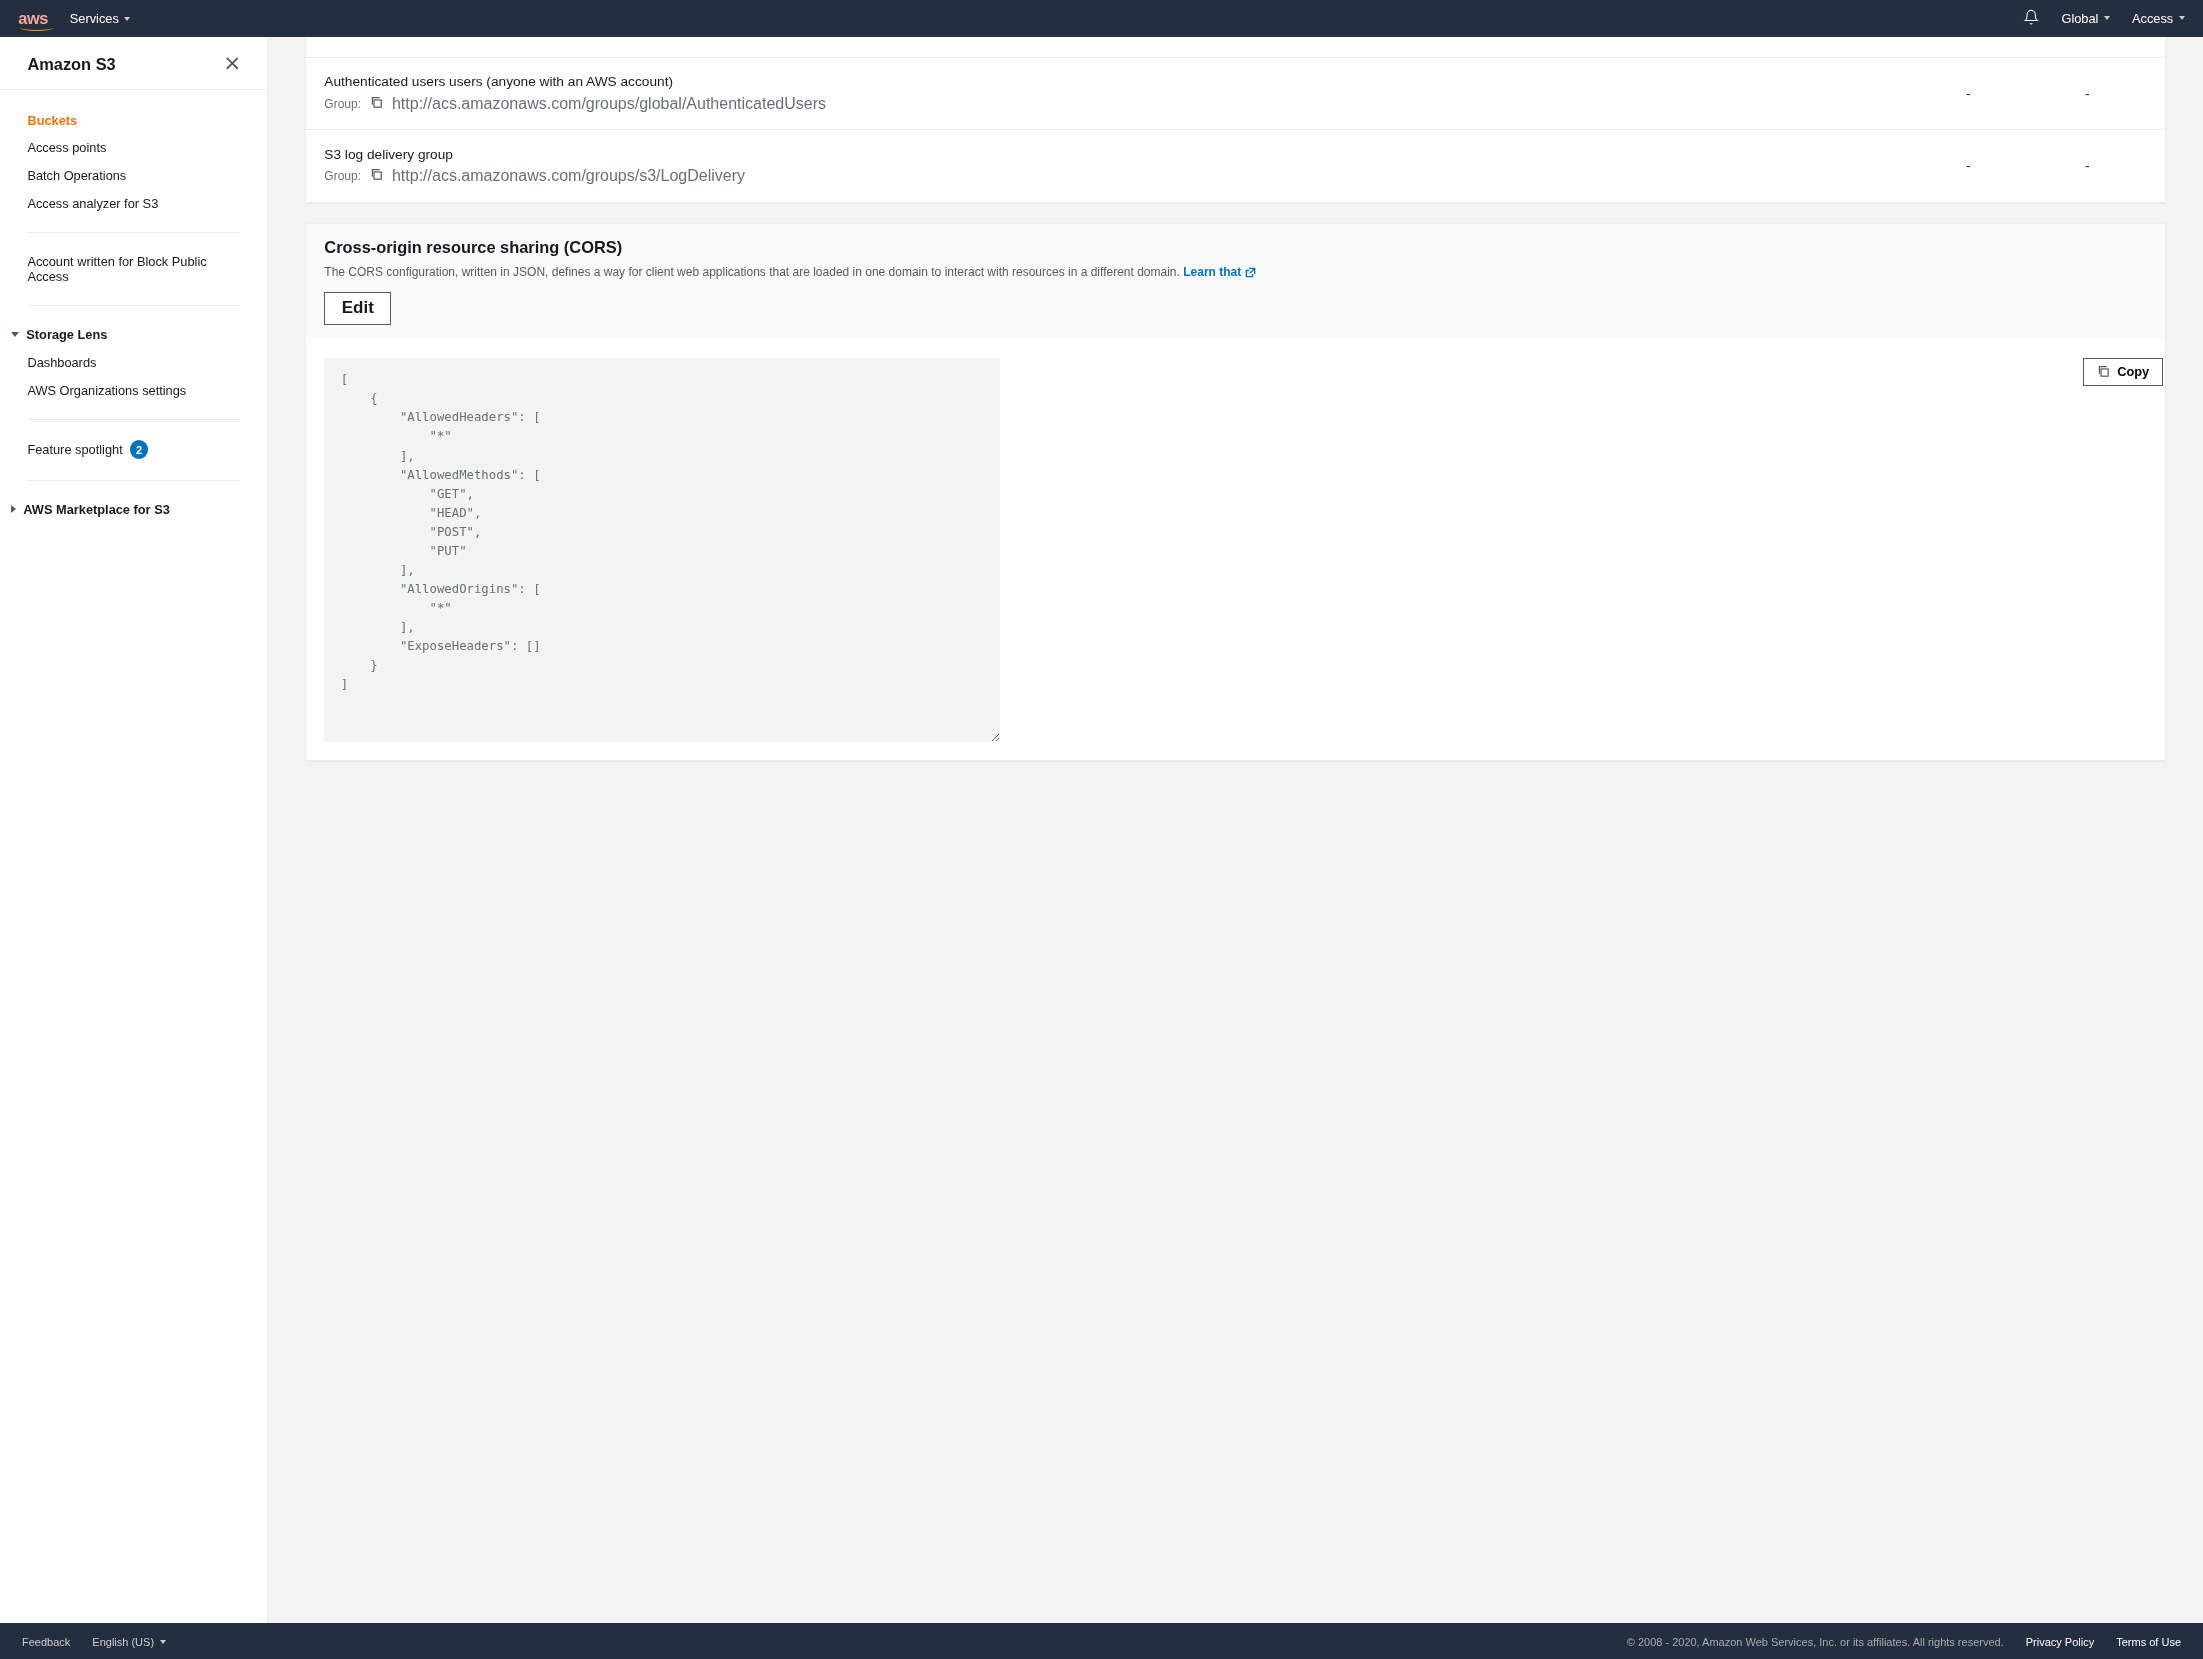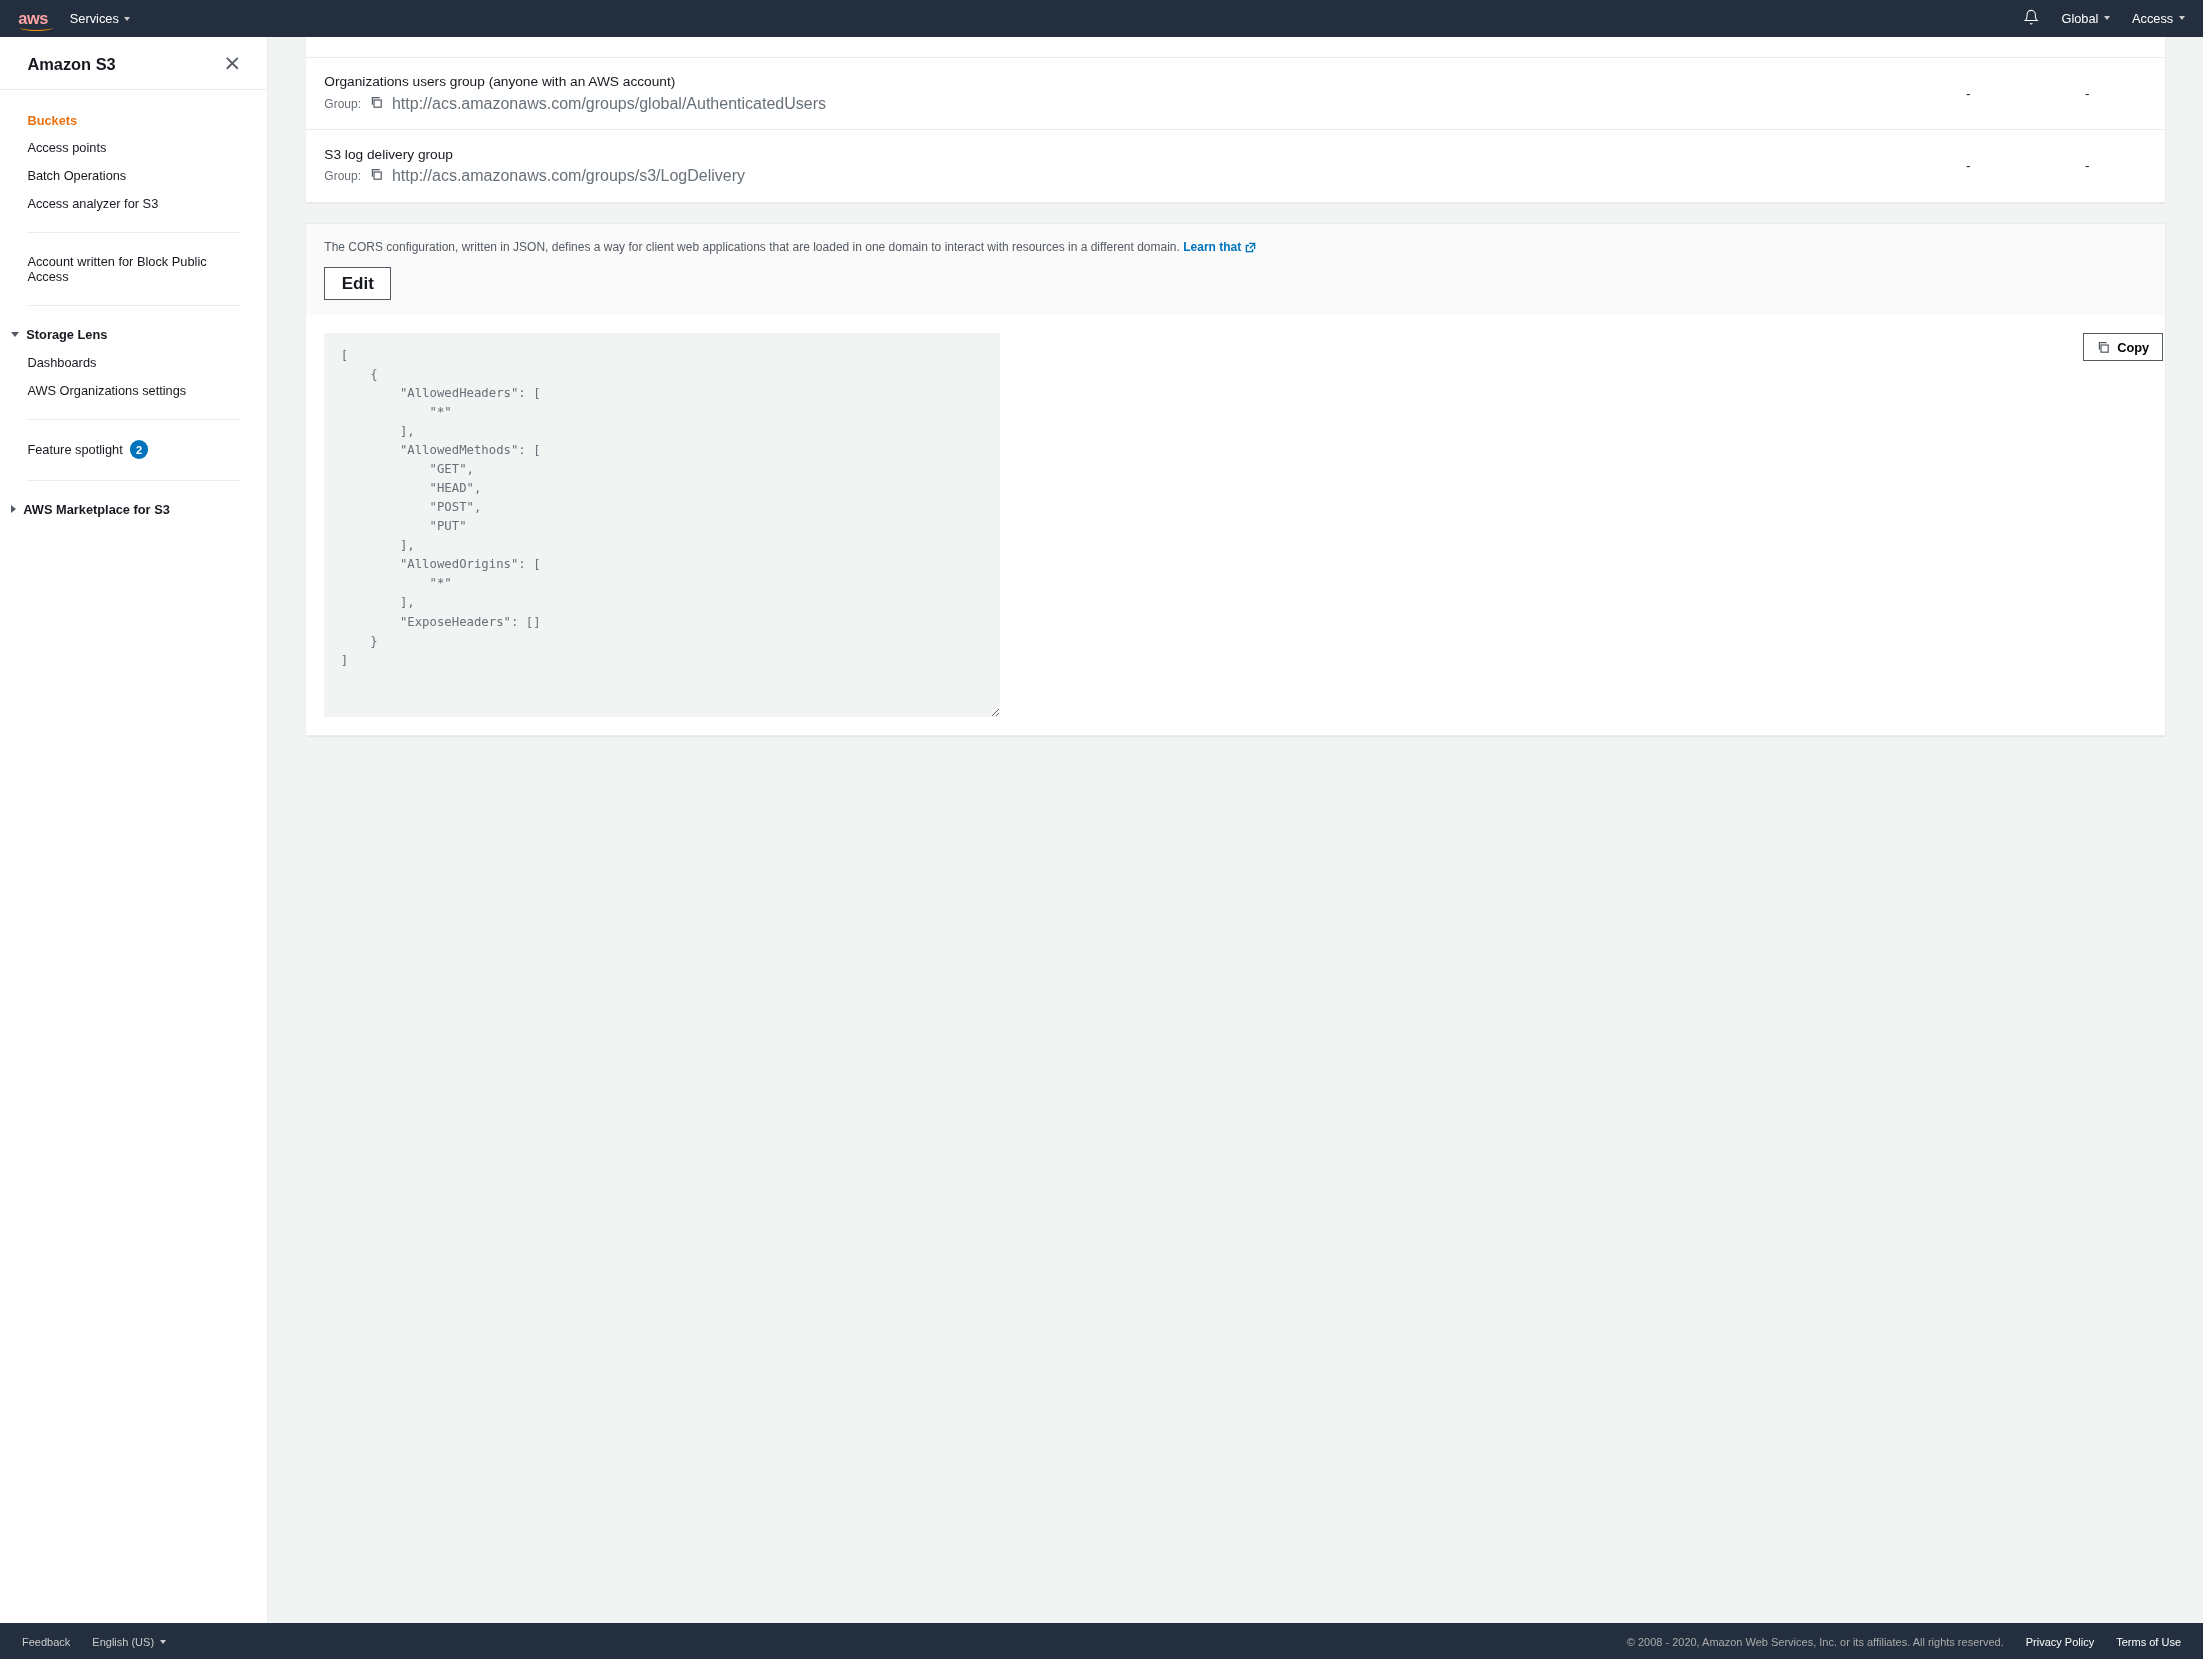--- a/index.html
+++ b/index.html
@@ -387,21 +387,21 @@
       </div>
     </div>
   </div>
 
   <div class="main">
 
     <div class="panel" style="margin-top:0; border-top:none;">
       <div style="height:20px;"></div>
       <div class="acl-row">
         <div class="acl-left">
-          <div class="acl-title">Organizations users group (anyone with an AWS account)</div>
+          <div class="acl-title">Authenticated users users (anyone with an AWS account)</div>
           <div class="acl-group">
             <span>Group:</span>
             <span class="copy-icon-small">
               <svg viewBox="0 0 16 16">
                   <rect x="5" y="5" width="9" height="9"></rect>
                   <path d="M3 11V2h9"></path>
                 </svg>
             </span>
             <span class="acl-group-url">http://acs.amazonaws.com/groups/global/AuthenticatedUsers</span>
           </div>
@@ -423,20 +423,21 @@
             <span class="acl-group-url">http://acs.amazonaws.com/groups/s3/LogDelivery</span>
           </div>
         </div>
         <div class="acl-dash">-</div>
         <div class="acl-dash">-</div>
       </div>
     </div>
 
     <div class="cors-panel">
       <div class="cors-header">
+        <div class="cors-title">Cross-origin resource sharing (CORS)</div>
         <div class="cors-desc">
           <span>The CORS configuration, written in JSON, defines a way for client web applications that are loaded in one domain to interact with resources in a different domain. </span>
           <a><span>Learn that</span><span class="external-icon"><svg viewBox="0 0 16 16">
                   <path d="M6 2h8v8"></path>
                   <path d="M14 2L7 9"></path>
                   <path d="M11 10v4H2V5h4"></path>
                 </svg></span></a>
         </div>
         <button class="btn">Edit</button>
       </div>

